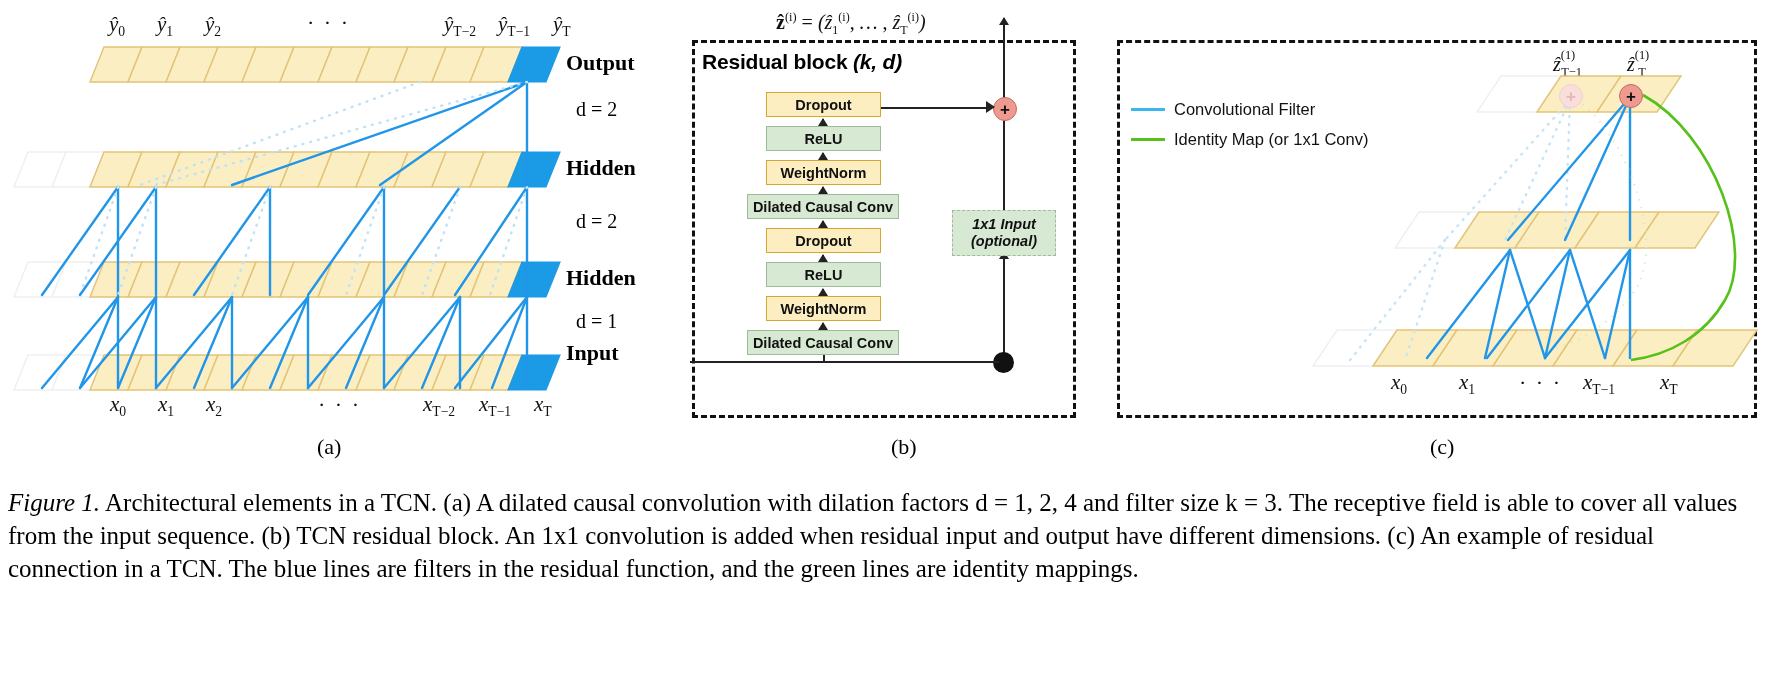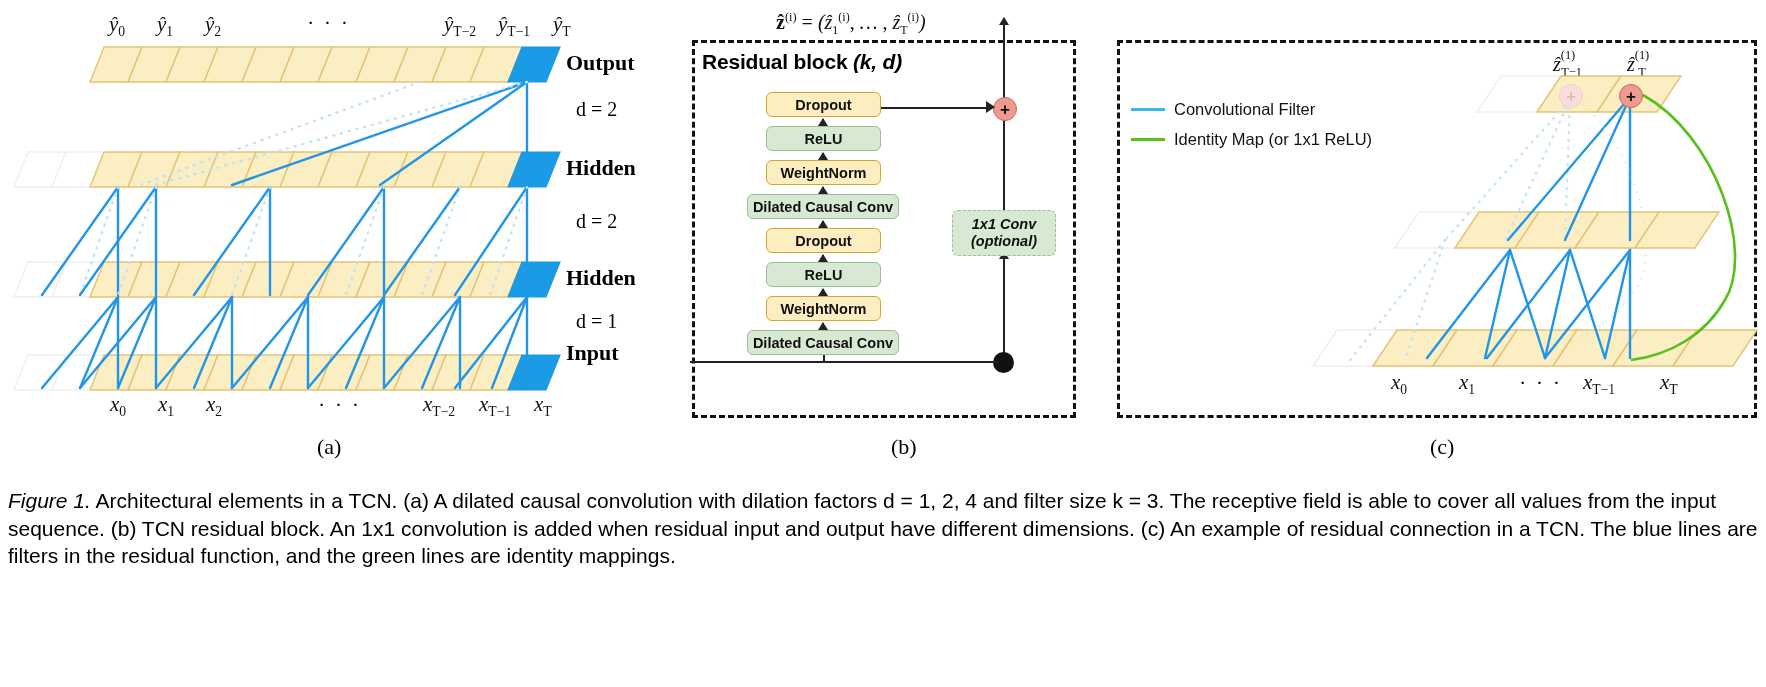--- a/index.html
+++ b/index.html
@@ -14,21 +14,21 @@
   #panel-c{left:1115px;top:0;width:650px;height:430px;}
 
   .dashbox{position:absolute;border:3px dashed #111;box-sizing:border-box;background:transparent;}
 
   .blocktitle{position:absolute;font-family:"Liberation Sans",sans-serif;font-weight:bold;font-size:21px;color:#000;white-space:nowrap;letter-spacing:-.2px;}
   .blocktitle i{}
 
   
   .opbox{position:absolute;box-sizing:border-box;font-family:"Liberation Sans",sans-serif;
          font-size:14.5px;font-weight:bold;color:#111;display:flex;align-items:center;justify-content:center;
-         height:25px;border-width:1.5px;border-style:solid;border-radius:6px;}
+         height:25px;border-width:1.5px;border-style:solid;}
   .opbox.yellow{background:#fdeec2;border-color:#d6a72e;}
   .opbox.green{background:#d7e9d3;border-color:#9cbd99;}
   .opbox.conv{background:#d7e9d3;border:1.5px dashed #9cbd99;font-style:italic;line-height:1.15;flex-direction:column;}
 
   .vArrow{position:absolute;width:2px;background:#222;}
   .vArrow:after{content:"";position:absolute;left:-4px;top:-1px;width:0;height:0;
                 border-left:5px solid transparent;border-right:5px solid transparent;border-bottom:8px solid #222;}
   .hLine{position:absolute;height:2px;background:#222;}
   .vLine{position:absolute;width:2px;background:#222;}
 
@@ -46,21 +46,21 @@
   .lbl{position:absolute;white-space:nowrap;}
   .layerlabel{position:absolute;font-family:"Liberation Serif",serif;font-weight:bold;font-size:22px;color:#000;white-space:nowrap;}
   .dlabel{position:absolute;font-family:"Liberation Serif",serif;font-size:20px;color:#000;white-space:nowrap;}
 
   
   .legrow{position:absolute;display:flex;align-items:center;gap:9px;font-family:"Liberation Sans",sans-serif;font-size:16.5px;color:#111;white-space:nowrap;}
   .legline{display:inline-block;width:34px;height:3px;}
 
   
   .subcap{position:absolute;font-family:"Liberation Serif",serif;font-size:22px;color:#000;}
-  #caption{position:absolute;left:8px;top:487px;width:1752px;font-family:Liberation Sans, sans-serif;font-size:21px;line-height:1.31;color:#000;text-align:left;}
+  #caption{position:absolute;left:8px;top:487px;width:1752px;font-family:Liberation Serif, serif;font-size:25px;line-height:1.31;color:#000;text-align:left;}
   #caption .figno{font-style:italic;}
 </style>
 </head>
 <body>
 
 <div class="fig">
 
   <div class="panel" id="panel-a">
 
     <div class="lbl math" style="left:109px;top:12px;font-size:21px;">
@@ -247,21 +247,21 @@
     <div class="hLine" style="left:191px;top:107px;width:110px;"></div>
     <div style="position:absolute;left:296px;top:101px;width:0;height:0;border-top:6px solid transparent;border-bottom:6px solid transparent;border-left:9px solid #222;"></div>
 
     <div class="dotnode" style="left:303px;top:352px;"></div>
     <div class="hLine" style="left:134px;top:361px;width:175px;"></div>
     <div class="vLine" style="left:133px;top:337px;height:25px;"></div>
     <div class="vArrow" style="left:133px;top:330px;height:12px;"></div>
     <div class="hLine" style="left:0px;top:361px;width:135px;"></div>
 
     <div class="opbox conv" style="left:262px;top:210px;width:104px;height:46px;">
-      <span>1x1 Conv</span>
+      <span>1x1 Input</span>
       <span>(optional)</span>
     </div>
 
     <div class="opbox yellow" style="left:76px;top:92px;width:115px;">Dropout</div>
     <div class="vArrow" style="left:132px;top:119px;height:15px;"></div>
     <div class="opbox green" style="left:76px;top:126px;width:115px;">ReLU</div>
     <div class="vArrow" style="left:132px;top:153px;height:15px;"></div>
     <div class="opbox yellow" style="left:76px;top:160px;width:115px;">WeightNorm</div>
     <div class="vArrow" style="left:132px;top:187px;height:15px;"></div>
     <div class="opbox green" style="left:57px;top:194px;width:152px;">Dilated Causal Conv</div>
@@ -280,21 +280,21 @@
 
     <div class="dashbox" style="left:2px;top:40px;width:640px;height:378px;"></div>
 
 
     <div class="legrow" style="left:16px;top:100px;">
       <span class="legline" style="background:#39b5f0;"></span>
       <span>Convolutional Filter</span>
     </div>
     <div class="legrow" style="left:16px;top:130px;">
       <span class="legline" style="background:#56c11a;"></span>
-      <span>Identity Map (or 1x1 ReLU)</span>
+      <span>Identity Map (or 1x1 Conv)</span>
     </div>
 
     <div class="lbl math" style="left:438px;top:52px;font-size:20px;">
       ẑ<sup style="font-size:.62em;position:relative;top:-4px;">(1)</sup><sub style="font-size:.62em;margin-left:-14px;">T−1</sub>
     </div>
     <div class="lbl math" style="left:512px;top:52px;font-size:20px;">
       ẑ<sup style="font-size:.62em;position:relative;top:-4px;">(1)</sup><sub style="font-size:.62em;margin-left:-11px;">T</sub>
     </div>
 
     <svg width="650" height="430" style="position:absolute;left:0;top:0;">

